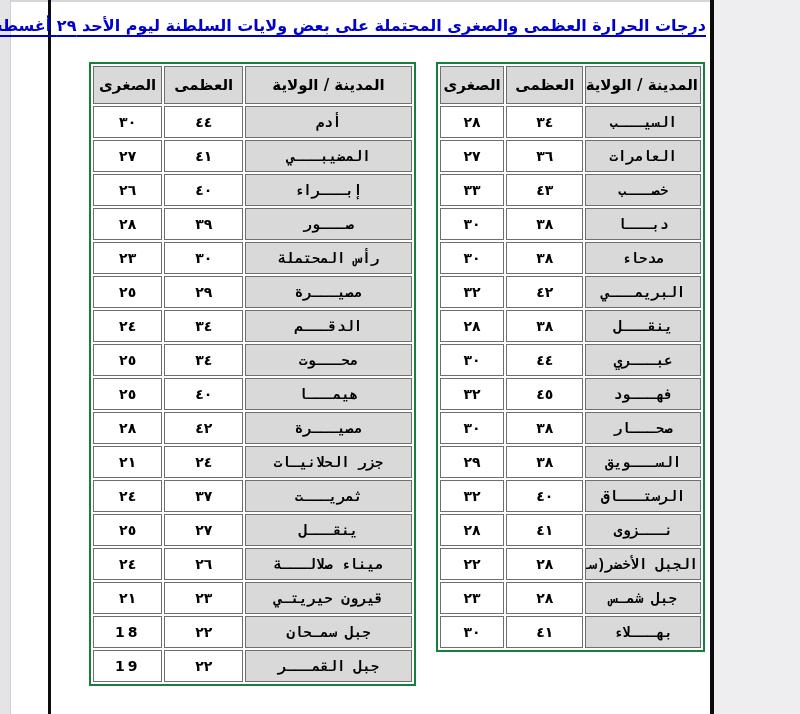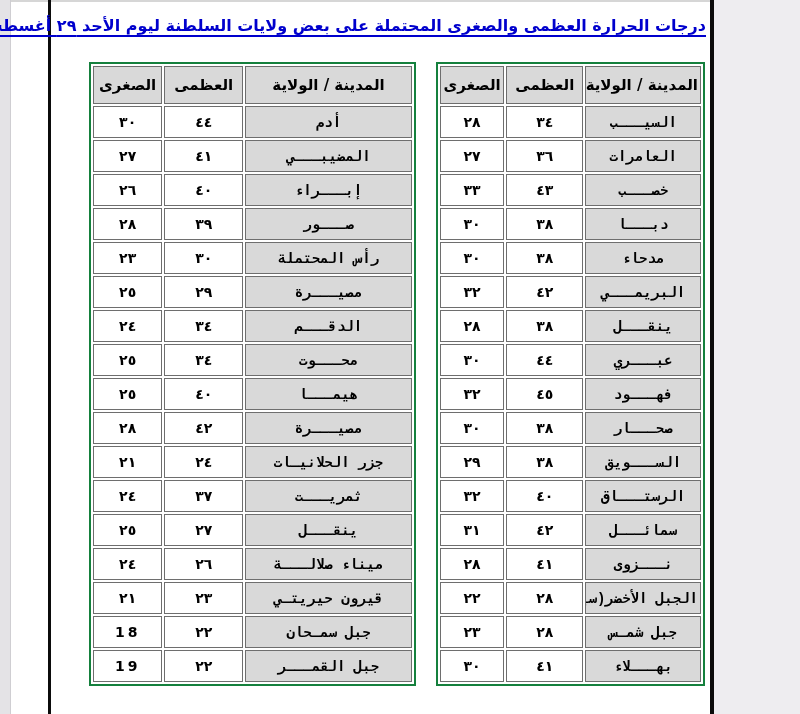--- a/index.html
+++ b/index.html
@@ -281,25 +281,20 @@
           <td class="num">٢٩</td>
           <td class="num">٣٨</td>
           <td class="city">الســـويق</td>
         </tr>
         <tr>
           <td class="num">٣٢</td>
           <td class="num">٤٠</td>
           <td class="city">الرستـــاق</td>
         </tr>
         <tr>
-          <td class="num">٣١</td>
-          <td class="num">٤٢</td>
-          <td class="city">سمائـــل</td>
-        </tr>
-        <tr>
           <td class="num">٢٨</td>
           <td class="num">٤١</td>
           <td class="city">نـــزوى</td>
         </tr>
         <tr>
           <td class="num">٢٢</td>
           <td class="num">٢٨</td>
           <td class="city">الجبل الأخضر(سيق)</td>
         </tr>
         <tr>

